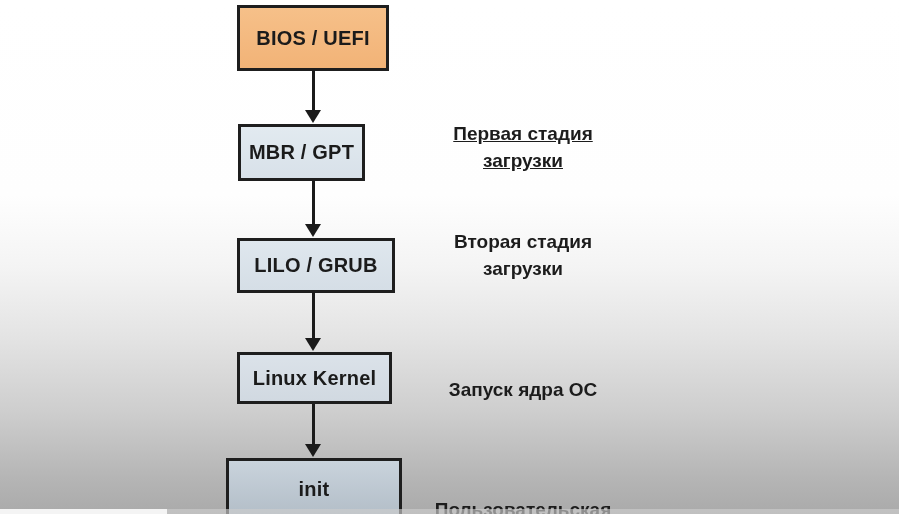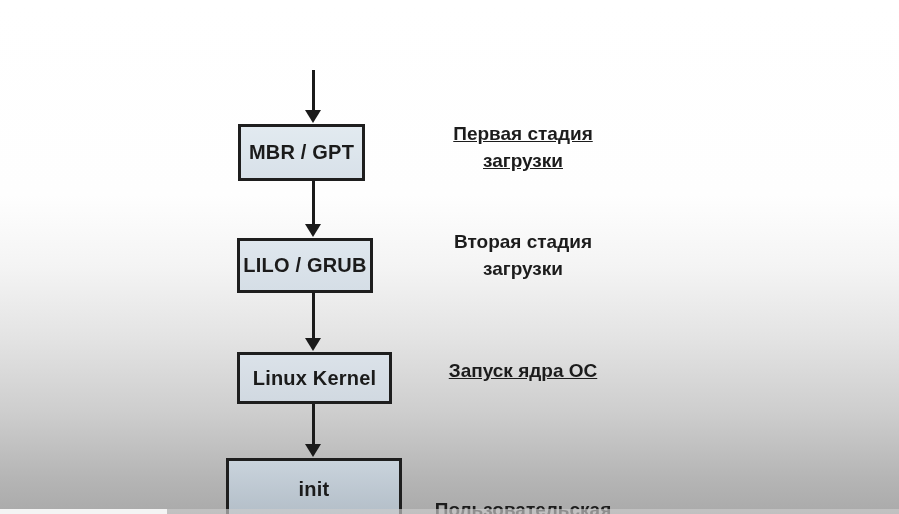--- a/index.html
+++ b/index.html
@@ -30,42 +30,42 @@
     font-weight: 700;
     font-size: 20px;
     color: #1b1b1b;
     letter-spacing: 0.2px;
   }
 
   .box-bios   { left: 237px; top: 5px;   width: 152px; height: 66px;
                 background: linear-gradient(180deg, #f6c089 0%, #f2b377 100%); }
   .box-mbr    { left: 238px; top: 124px; width: 127px; height: 57px;
                 background: linear-gradient(180deg, #e2eaf0 0%, #d8e1e9 100%); }
-  .box-lilo   { left: 237px; top: 238px; width: 136px; height: 55px;
+  .box-lilo   { left: 237px; top: 238px; width: 158px; height: 55px;
                 background: linear-gradient(180deg, #dfe7ee 0%, #d5dee6 100%); text-align: right; }
   .box-kernel { left: 237px; top: 352px; width: 155px; height: 52px;
                 background: linear-gradient(180deg, #dbe2e9 0%, #d1d9e1 100%); }
   .box-init   { left: 226px; top: 458px; width: 176px; height: 62px;
                 background: linear-gradient(180deg, #c9d3dc 0%, #b2bdc7 100%); }
 
   .stage-desc {
     position: absolute;
     left: 428px;
     width: 190px;
     text-align: center;
     font-weight: 700;
     font-size: 19px;
     line-height: 27px;
     color: #1c1c1c;
     white-space: pre-line;
   }
   .desc-1 { top: 12px; }
   .desc-2 { top: 120px; text-decoration: underline; }
   .desc-3 { top: 228px; }
-  .desc-4 { top: 357px; text-decoration: underline; }
+  .desc-4 { top: 376px; }
   .desc-5 { top: 455px; margin-top: 41px; }
 
   .arrow-line {
     position: absolute;
     left: 312px;
     width: 3px;
     background: #1a1a1a;
   }
   .arrow-head {
     position: absolute;
@@ -96,20 +96,23 @@
     width: 167px;
     height: 5px;
     background: #f4f4f4;
   }
 </style>
 </head>
 <body>
 
 <div class="frame">
 
+  <div class="flow-box box-bios">
+    <span>BIOS / UEFI</span>
+  </div>
 
   <div class="arrow-line line-1"></div>
   <div class="arrow-head head-1"></div>
 
   <div class="flow-box box-mbr">
     <span>MBR / GPT</span>
   </div>
   <div class="stage-desc desc-2">Первая стадия
 загрузки</div>
 

